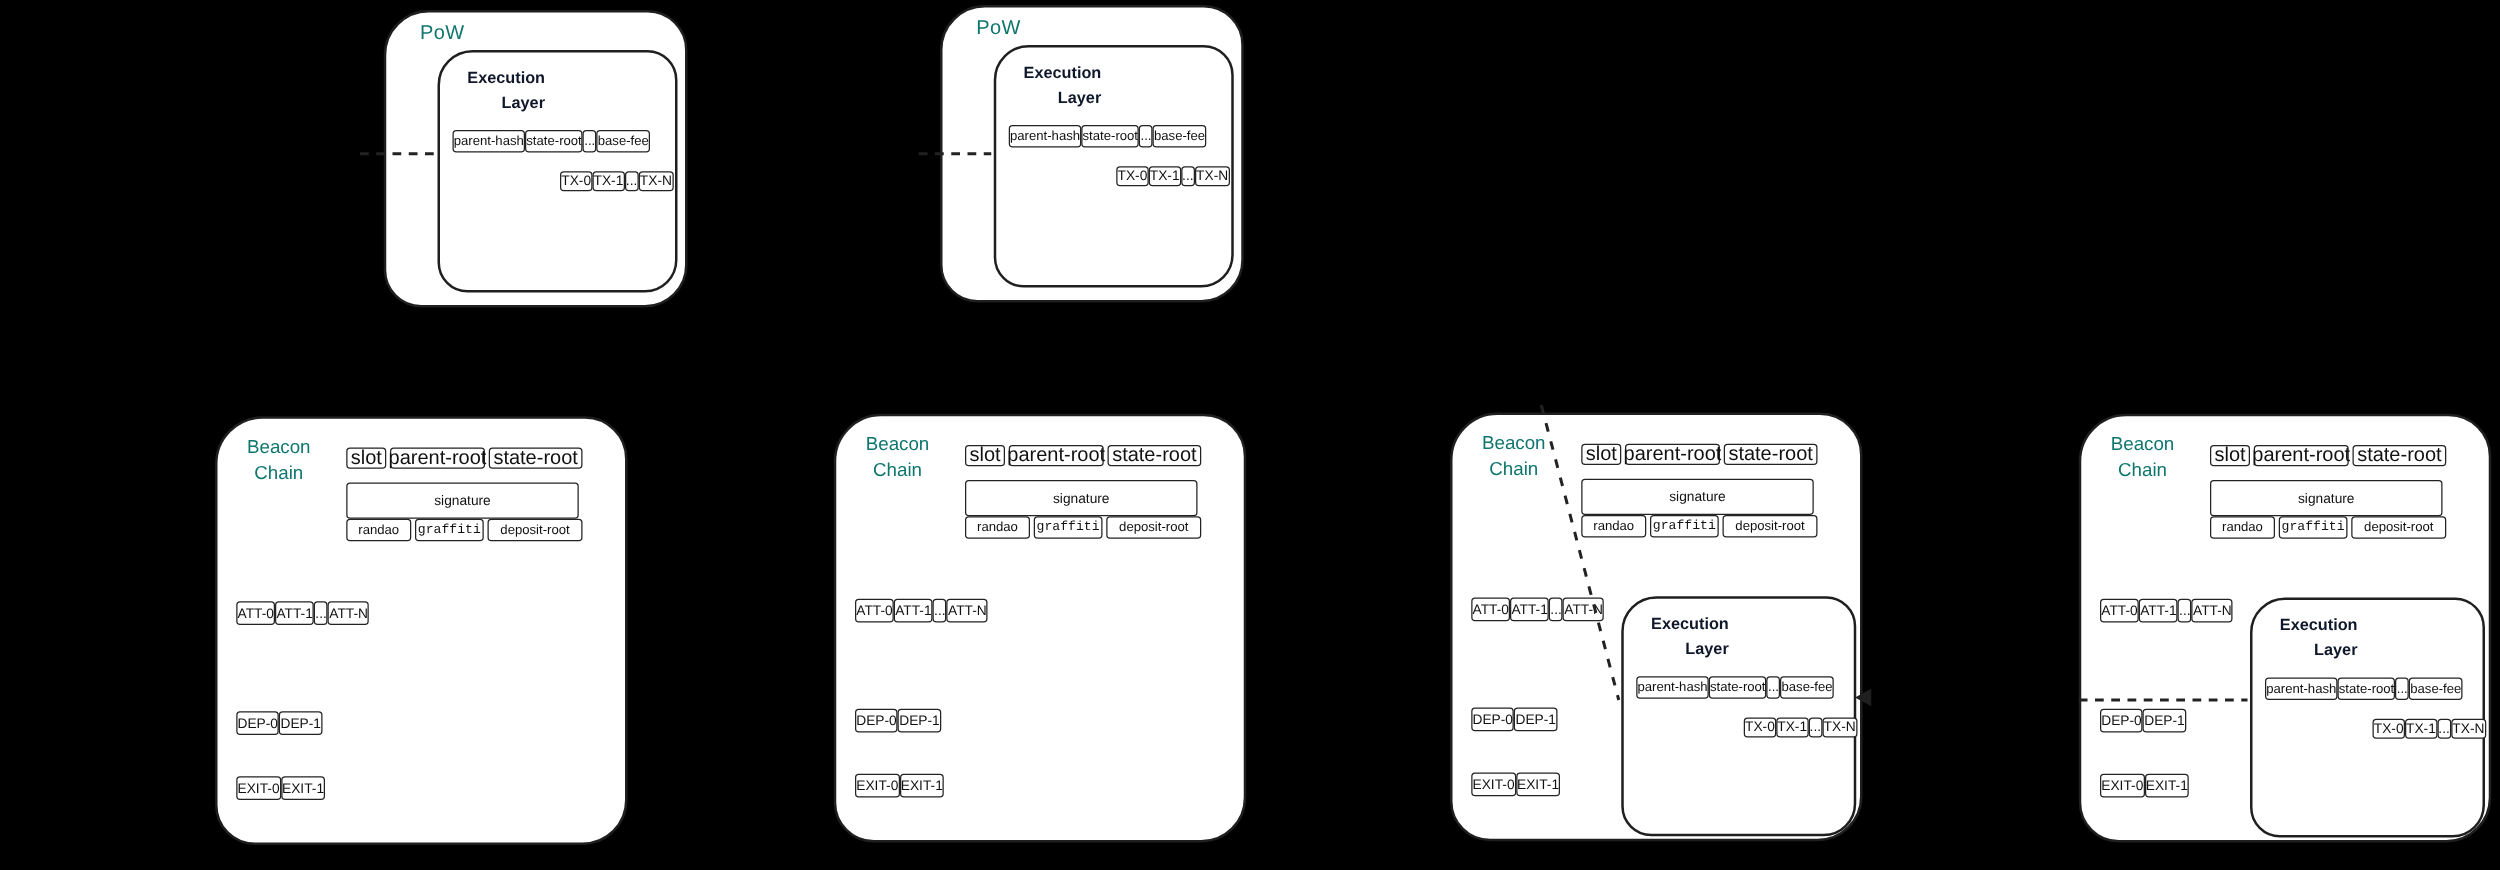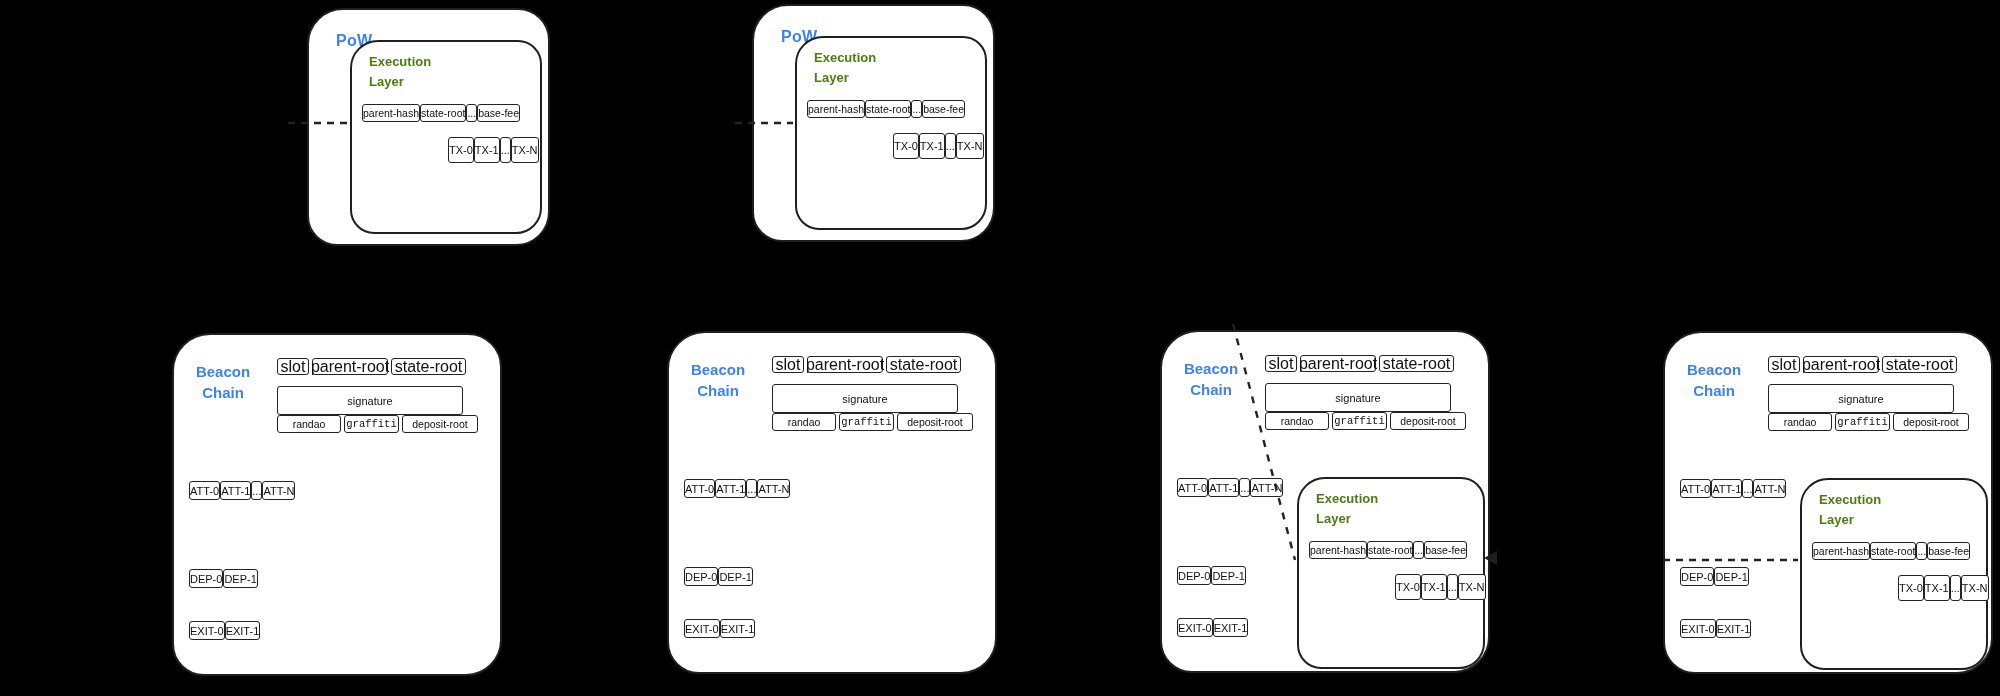--- a/index.html
+++ b/index.html
@@ -5,41 +5,41 @@
   html,body{margin:0;padding:0;background:#000;}
   #canvas{position:relative;width:2000px;height:696px;background:#000;overflow:hidden;
           font-family:"Liberation Sans",sans-serif;}
   .block{position:absolute;background:#fff;border:2.5px solid #1f1f1f;box-sizing:border-box;}
   .pow{width:243px;height:238px;border-radius:36px 32px 34px 30px;}
   .beacon{width:330px;height:343px;border-radius:38px 34px 36px 32px;padding-left:11px;}
   .el{position:absolute;background:#fff;border:2.25px solid #1f1f1f;box-sizing:border-box;
       border-radius:28px 24px 26px 24px;}
   .pow .el{left:41px;top:30px;width:192px;height:194px;}
   .beacon .el{left:135px;top:145px;width:188px;height:192px;}
-  .block-title{position:absolute;font-weight:bold;color:#3b82f6;margin-top:14px;}
+  .block-title{position:absolute;font-weight:normal;color:#0f766e;}
   .pow > .block-title{left:27px;top:8px;font-size:16px;letter-spacing:.3px;}
   .beacon > .block-title{left:16px;top:12px;width:66px;font-size:15px;text-align:center;line-height:1.4;}
-  .el-title{position:absolute;left:17px;top:10px;width:82px;text-align:left;font-weight:bold;
-            font-size:13px;line-height:1.5;color:#4d7c0f;}
+  .el-title{position:absolute;left:2px;top:10px;width:82px;text-align:right;font-weight:bold;
+            font-size:13px;line-height:1.5;color:#0f172a;}
   .cell{box-sizing:border-box;border:1.6px solid #232323;background:#fff;border-radius:3px;
         display:flex;align-items:center;justify-content:center;font-size:11px;color:#111;
         white-space:nowrap;}
   .col{position:absolute;display:flex;}
   .hdr-col{left:10px;top:62px;width:80px;}
   .hdr-col .cell{height:17.5px;font-size:10.5px;}
   .tx-col{left:96px;top:95px;width:87px;}
-  .tx-col .cell{height:26px;}
+  .tx-col .cell{height:16px;}
   .slot-row{position:absolute;left:103px;top:23px;display:flex;gap:3px;}
   .slot-row .cell{height:17px;font-size:16px;}
   .sig-row{position:absolute;left:103px;top:51px;}
   .sig-row .cell{height:29px;width:186px;}
   .body-row{position:absolute;left:103px;top:80px;display:flex;gap:3px;}
   .body-row .cell{height:18px;font-size:10.5px;}
   .w-slot{width:32px;} .w-proot{width:76px;} .w-sroot{width:75px;}
-  .w-randao{width:64px;text-align:right;} .w-graffiti{width:55px;font-family:Liberation Mono, monospace;} .w-droot{width:76px;}
+  .w-randao{width:52px;text-align:right;} .w-graffiti{width:55px;font-family:Liberation Mono, monospace;} .w-droot{width:76px;}
   .att-col{left:15px;top:146px;width:87px;}
   .dep-col{left:15px;top:234px;width:87px;}
   .exit-col{left:15px;top:286px;width:87px;text-align:right;}
   .att-col .cell,.dep-col .cell,.exit-col .cell{height:19px;}
   #connectors{position:absolute;left:0;top:0;pointer-events:none;}
 </style>
 </head>
 <body>
 
 <div id="canvas">

